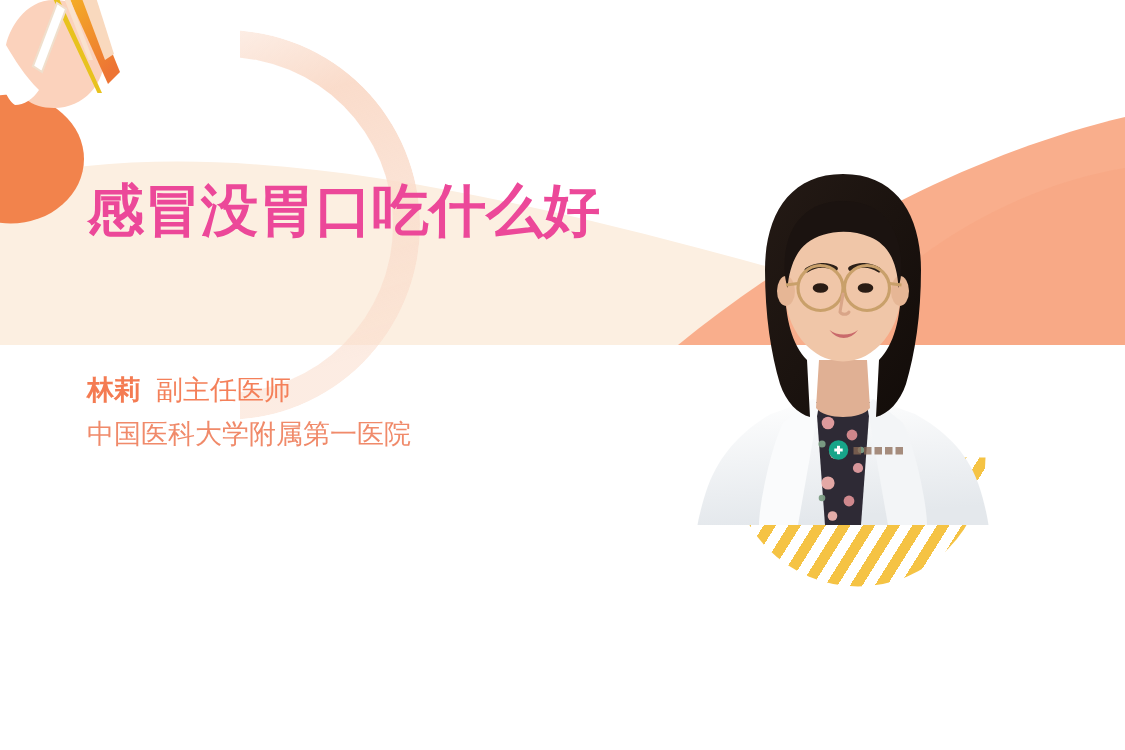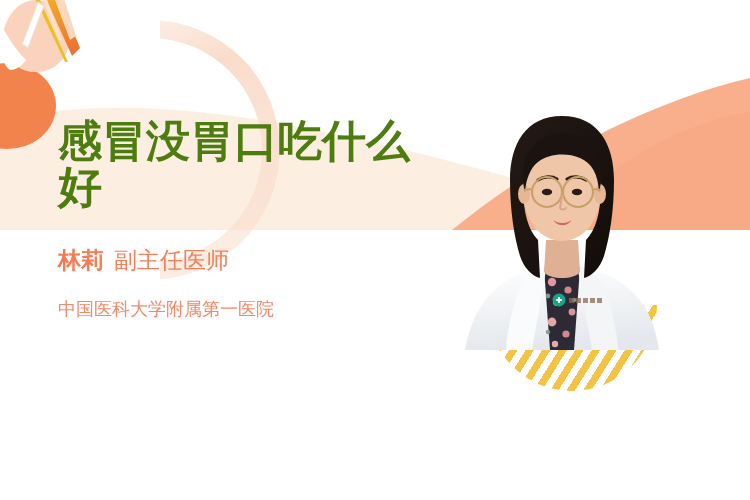--- a/index.html
+++ b/index.html
@@ -74,46 +74,46 @@
     position:absolute;
     left:462px;top:100px;
     width:200px;height:250px;
   }
 
   
   .title{
     position:absolute;
     left:58px;top:118px;
     width:370px;
-    font-size:44px;
+    font-size:38px;
     line-height:46px;
     font-weight:bold;
-    color:#4d7c0f;
+    color:#ec4899;
     letter-spacing:0px;
     white-space:pre-wrap;
   }
   .doc-block{
     position:absolute;
     left:58px;top:246px;
   }
   .doc-line1{
-    font-size:23px;
+    font-size:18px;
     line-height:28px;
     color:#F4805A;
     white-space:nowrap;
   }
   .doc-name{font-weight:bold;color:#F47B52;}
   .doc-rank{font-weight:normal;color:#F4805A;margin-left:10px;}
   .doc-line2,.doc-line3{
     font-size:18px;
     line-height:26px;
     color:#F08A6A;
     white-space:nowrap;
   }
-  .doc-line2{margin-top:22px;}
+  .doc-line2{margin-top:2px;}
 </style>
 </head>
 <body>
 
 <div class="card">
 
   <div class="bg">
 
     <svg class="waves" width="750" height="230" viewBox="0 0 750 230">
       <path d="M0,120 C150,86 330,128 520,180 C620,208 700,224 750,230 L750,230 L0,230 Z" fill="#FCEFE1"></path>

